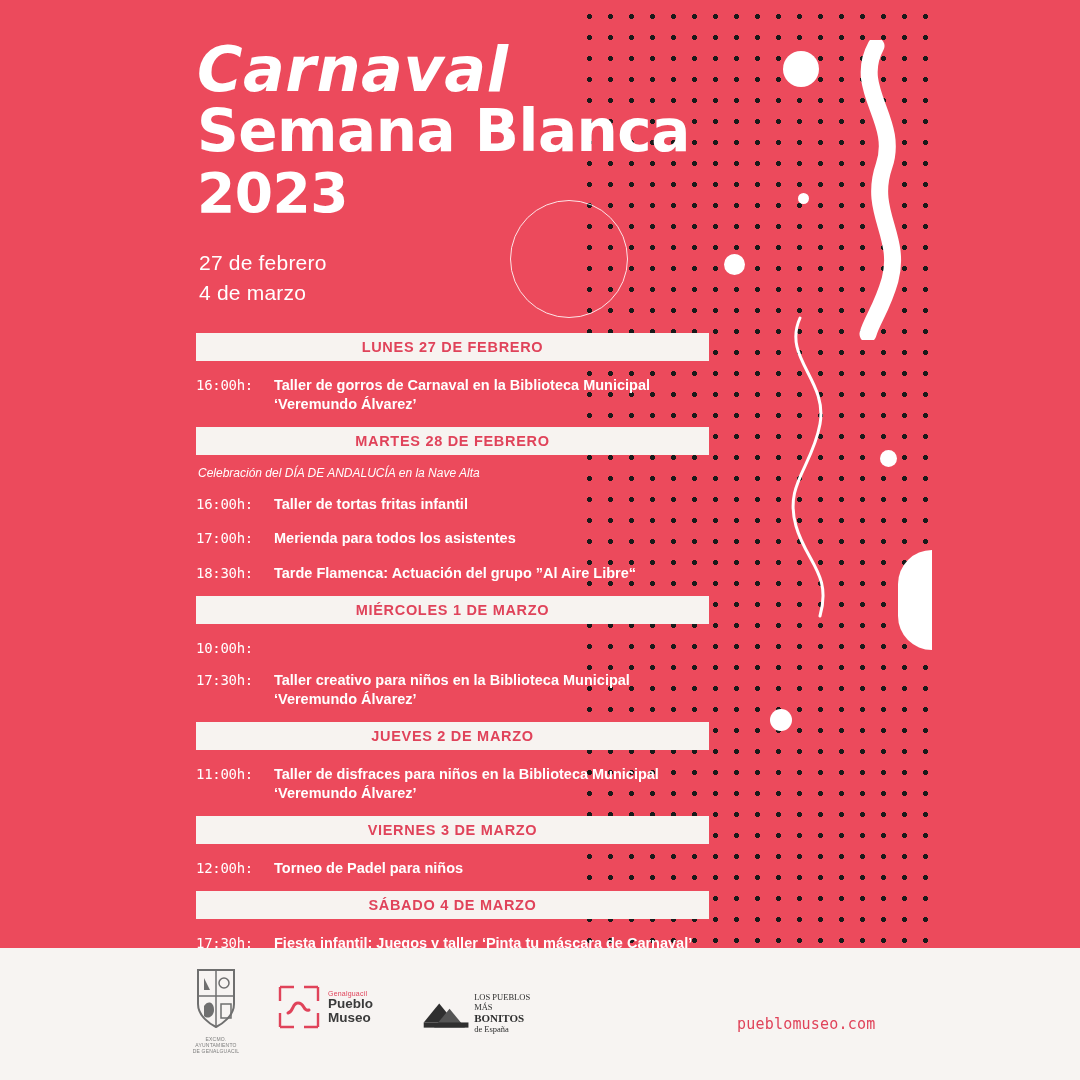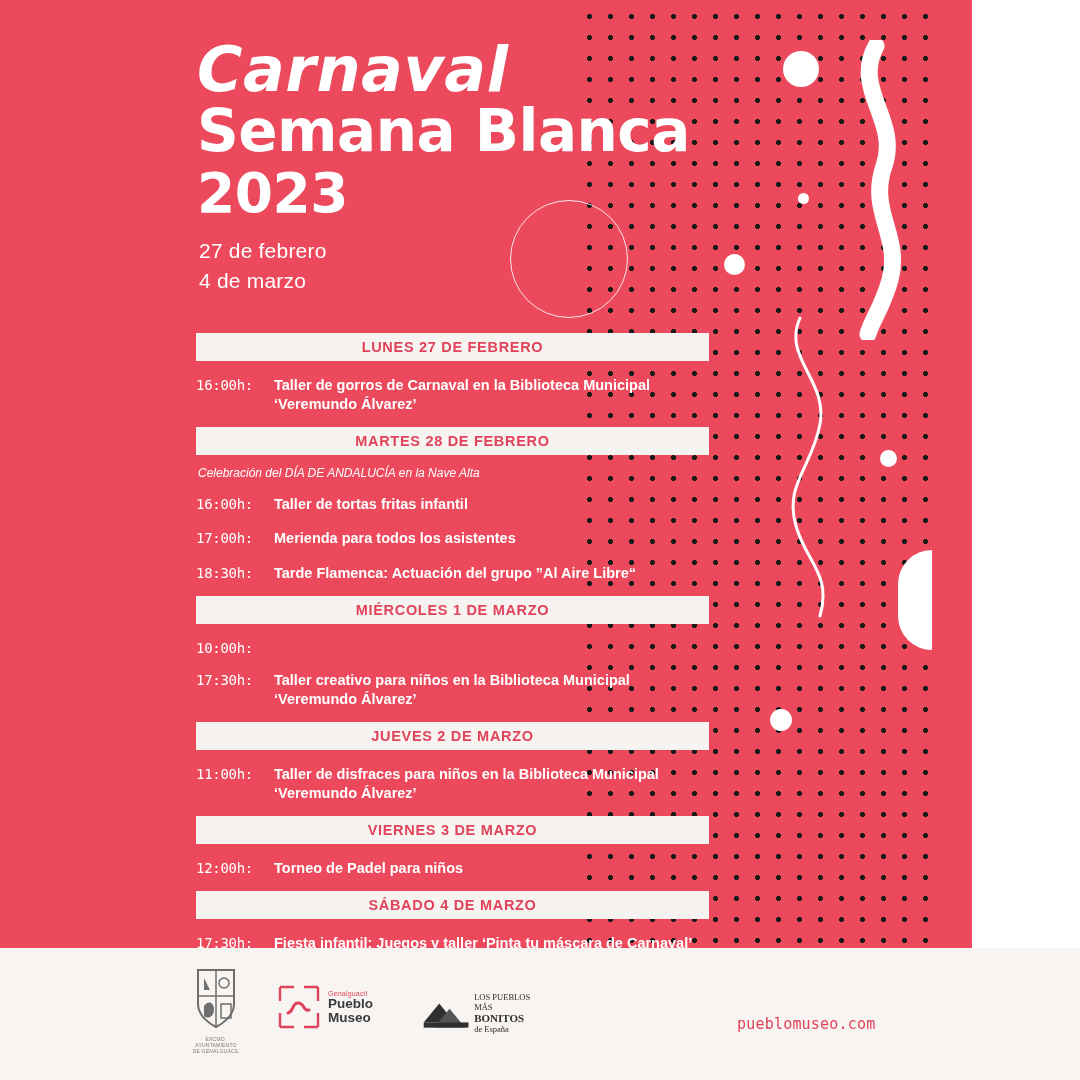--- a/index.html
+++ b/index.html
@@ -16,21 +16,21 @@
     left: 0; top: 0;
     width: 1080px;
     height: 1080px;
     background: #ffffff;
   }
 
   
   .red-panel {
     position: absolute;
     left: 0; top: 0;
-    width: 972px;
+    width: 1080px;
     height: 948px;
     background: #ec4a5c;
     overflow: hidden;
   }
 
   
   .dots {
     position: absolute;
     left: 575px;
     top: 0;
@@ -106,21 +106,21 @@
     font-family: "DejaVu Sans", sans-serif;
     font-weight: bold;
     font-size: 55px;
     color: #ffffff;
     line-height: 1.1;
     letter-spacing: -0.5px;
   }
   .dates {
     position: absolute;
     left: 199px;
-    top: 236px;
+    top: 248px;
     z-index: 5;
     color: #ffffff;
     font-size: 21px;
     line-height: 1.42;
     letter-spacing: 0.2px;
   }
 
   
   .schedule {
     position: absolute;

